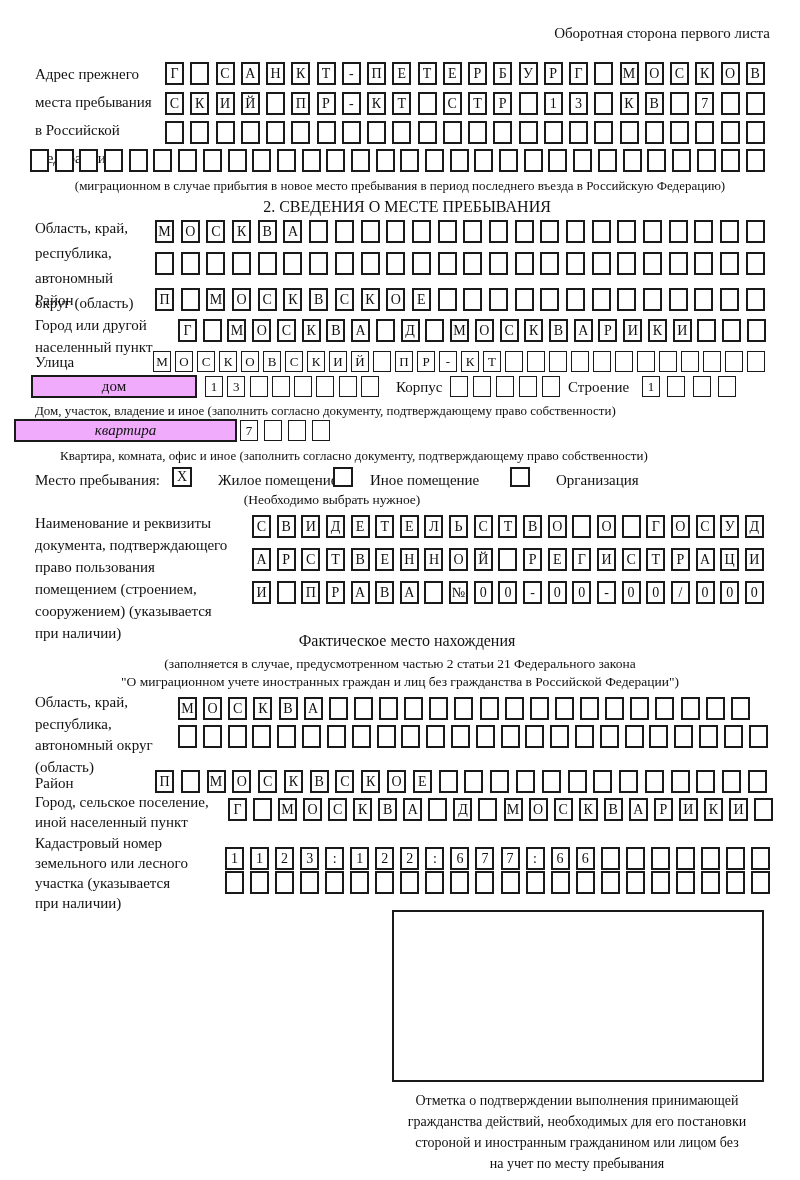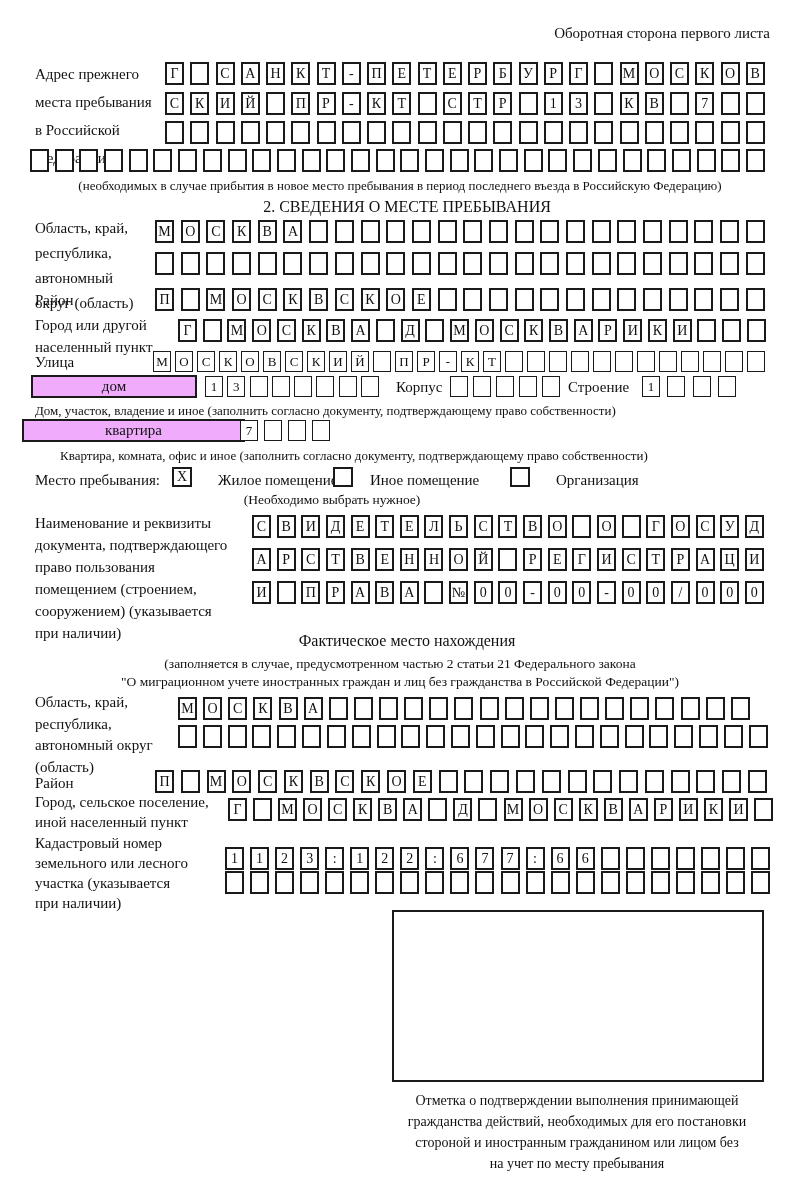--- a/index.html
+++ b/index.html
@@ -136,21 +136,21 @@
       <span class="cell"></span>
       <span class="cell"></span>
       <span class="cell"></span>
       <span class="cell"></span>
       <span class="cell"></span>
       <span class="cell"></span>
       <span class="cell"></span>
       <span class="cell"></span>
       <span class="cell"></span>
     </div>
-  <div class="abs small ctr" style="top:178px;">(необходимых в случае прибытия в новое место пребывания в период последнего въезда в Российскую Федерацию)</div>
+  <div class="abs small ctr" style="top:178px;">(миграционном в случае прибытия в новое место пребывания в период последнего въезда в Российскую Федерацию)</div>
 
   <div class="abs b ctr" style="top:198px;font-size:16px;">2. СВЕДЕНИЯ О МЕСТЕ ПРЕБЫВАНИЯ</div>
 
   <div class="abs lab" style="left:35px;top:216px;width:130px;">
       <div>Область, край,</div>
       <div>республика,</div>
       <div>автономный</div>
       <div>округ (область)</div>
     </div>
   <div class="crow" style="left:155px;top:220px;width:610px;">
@@ -318,21 +318,21 @@
     </div>
   <div class="abs lab" style="left:568px;top:375px;">Строение</div>
   <div class="crow t" style="left:642px;top:376px;width:94px;">
       <span class="cell">1</span>
       <span class="cell"></span>
       <span class="cell"></span>
       <span class="cell"></span>
     </div>
   <div class="abs small" style="left:35px;top:403px;width:740px;">Дом, участок, владение и иное (заполнить согласно документу, подтверждающему право собственности)</div>
 
-  <div class="lbox" style="left:22px;top:419px;width:223px;height:23px;">квартира</div>
+  <div class="lbox" style="left:14px;top:419px;width:223px;height:23px;font-style:italic;">квартира</div>
   <div class="crow t" style="left:240px;top:420px;width:90px;">
       <span class="cell">7</span>
       <span class="cell"></span>
       <span class="cell"></span>
       <span class="cell"></span>
     </div>
   <div class="abs small" style="left:35px;top:448px;width:740px;margin-left:25px;">Квартира, комната, офис и иное (заполнить согласно документу, подтверждающему право собственности)</div>
 
   <div class="abs lab" style="left:35px;top:468px;">Место пребывания:</div>
   <div class="chk" style="left:172px;top:467px;">X</div>

